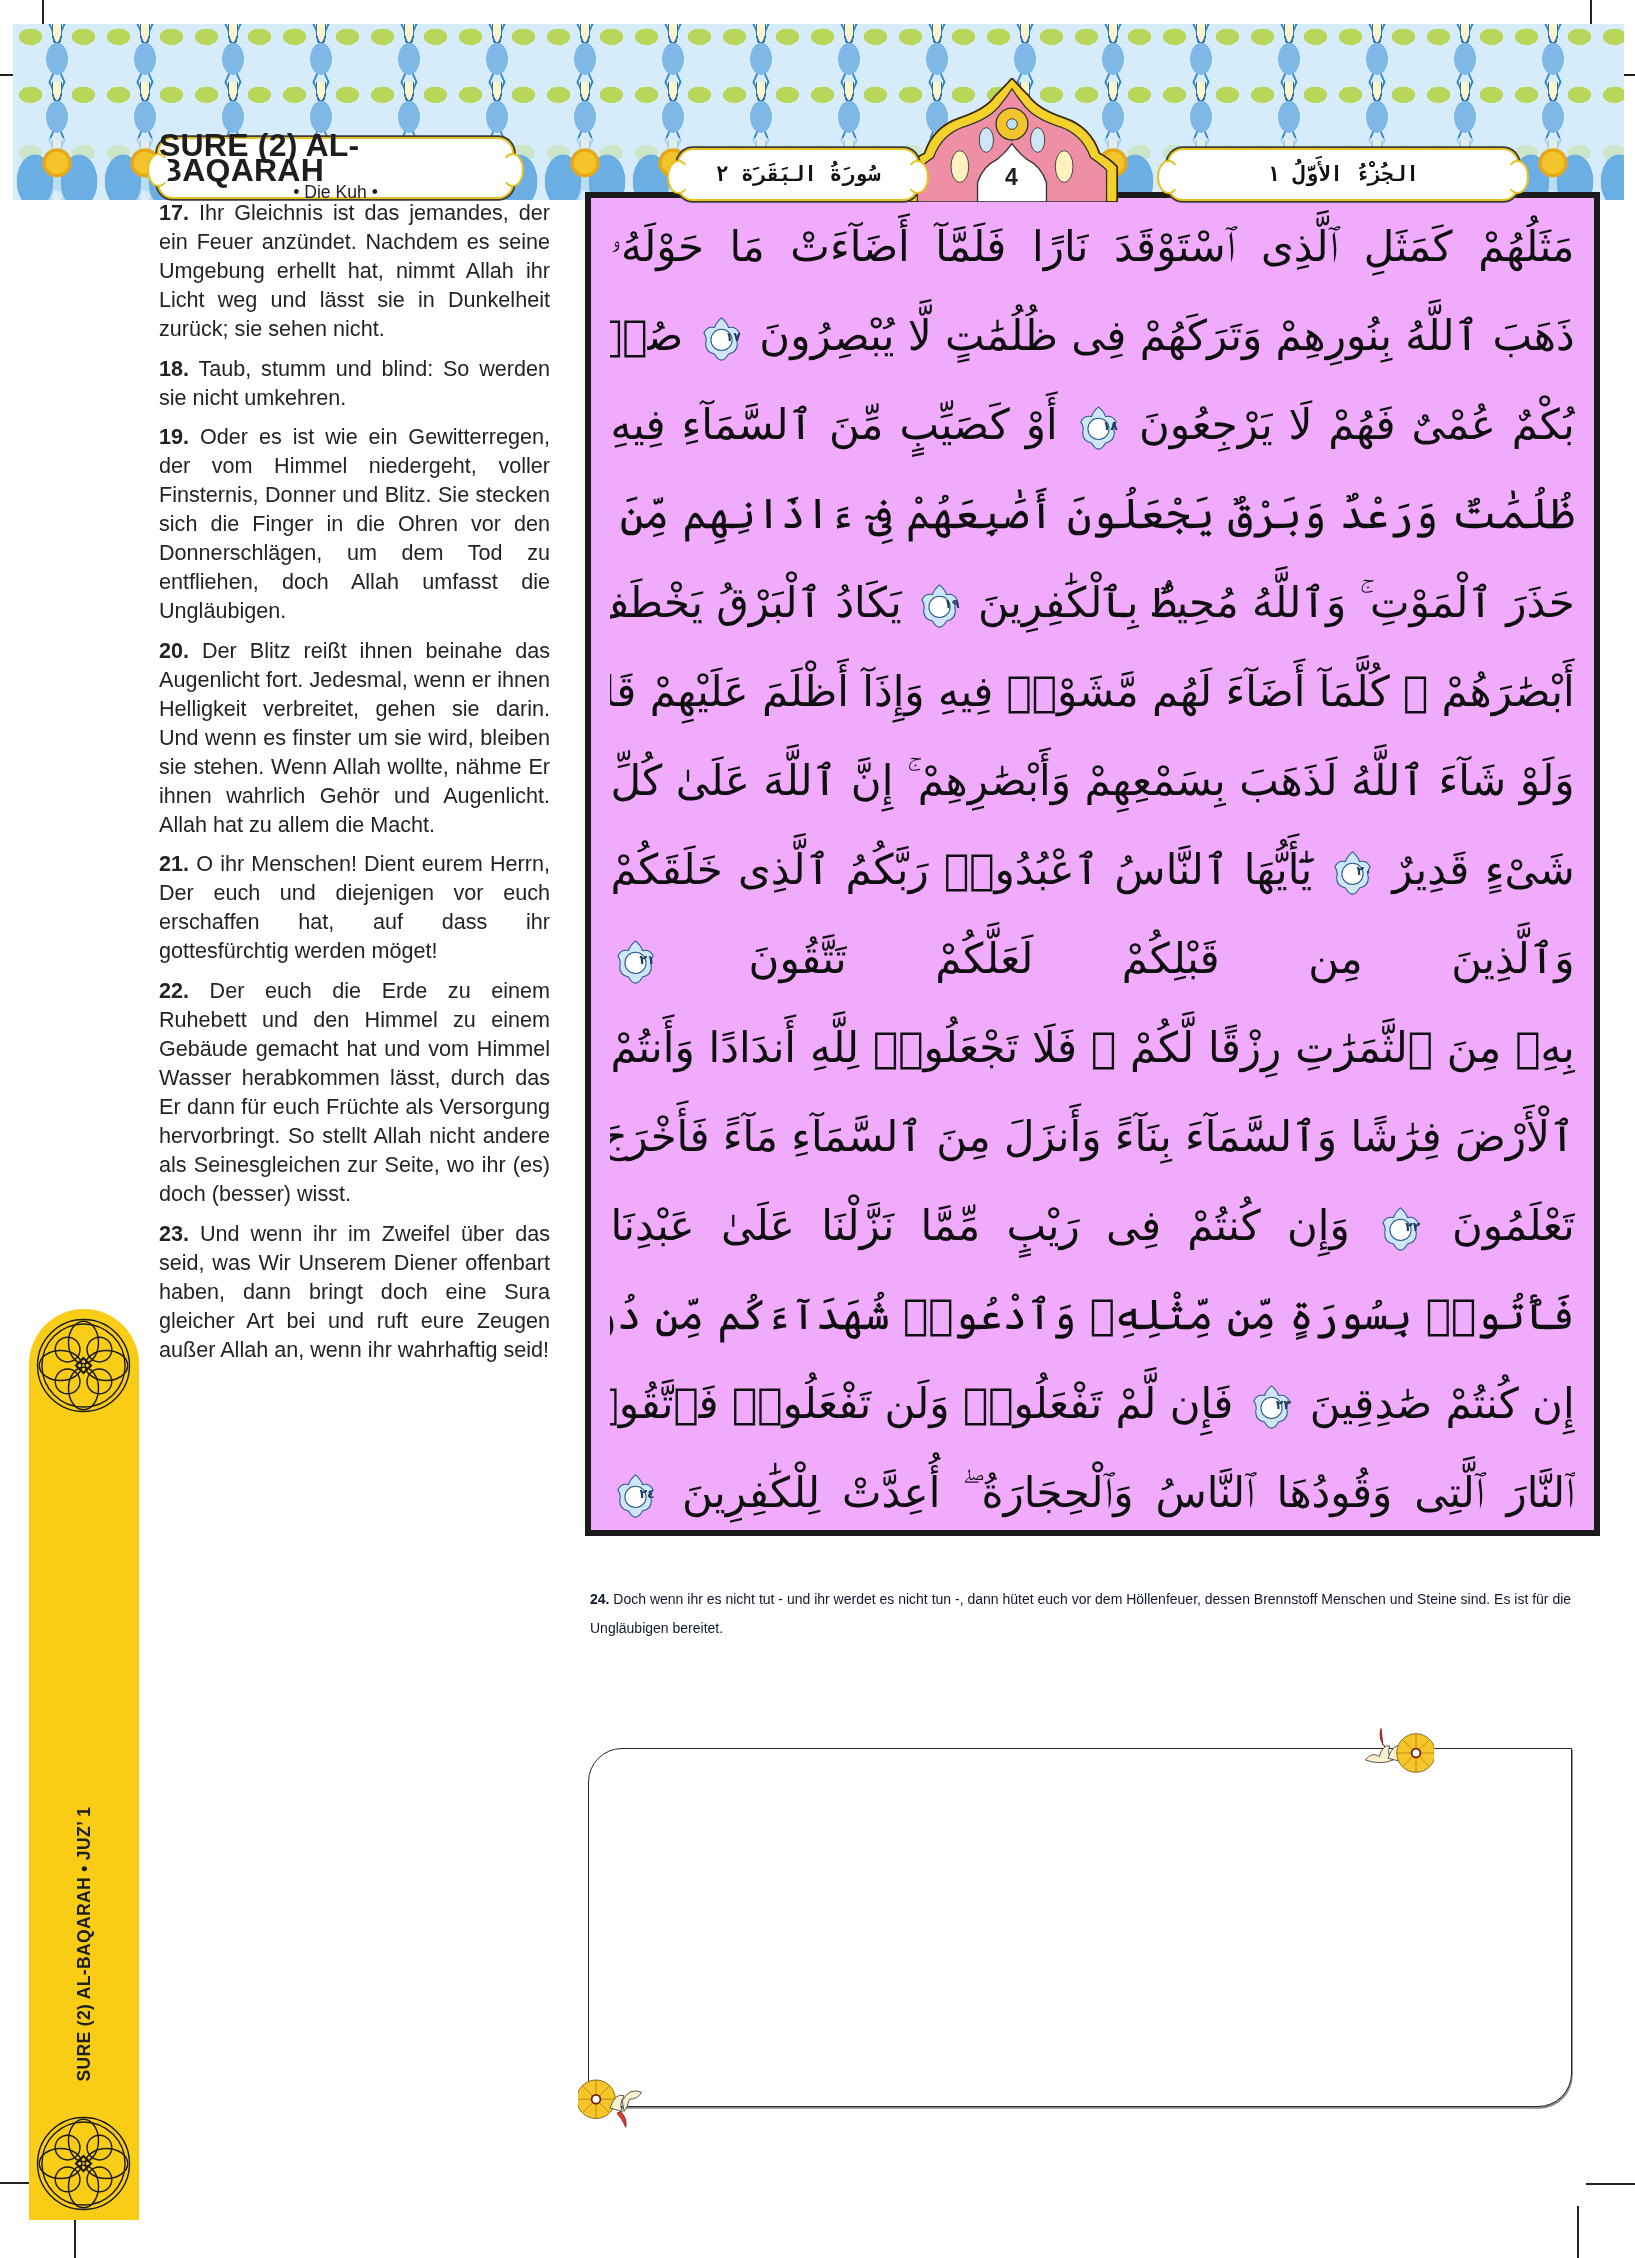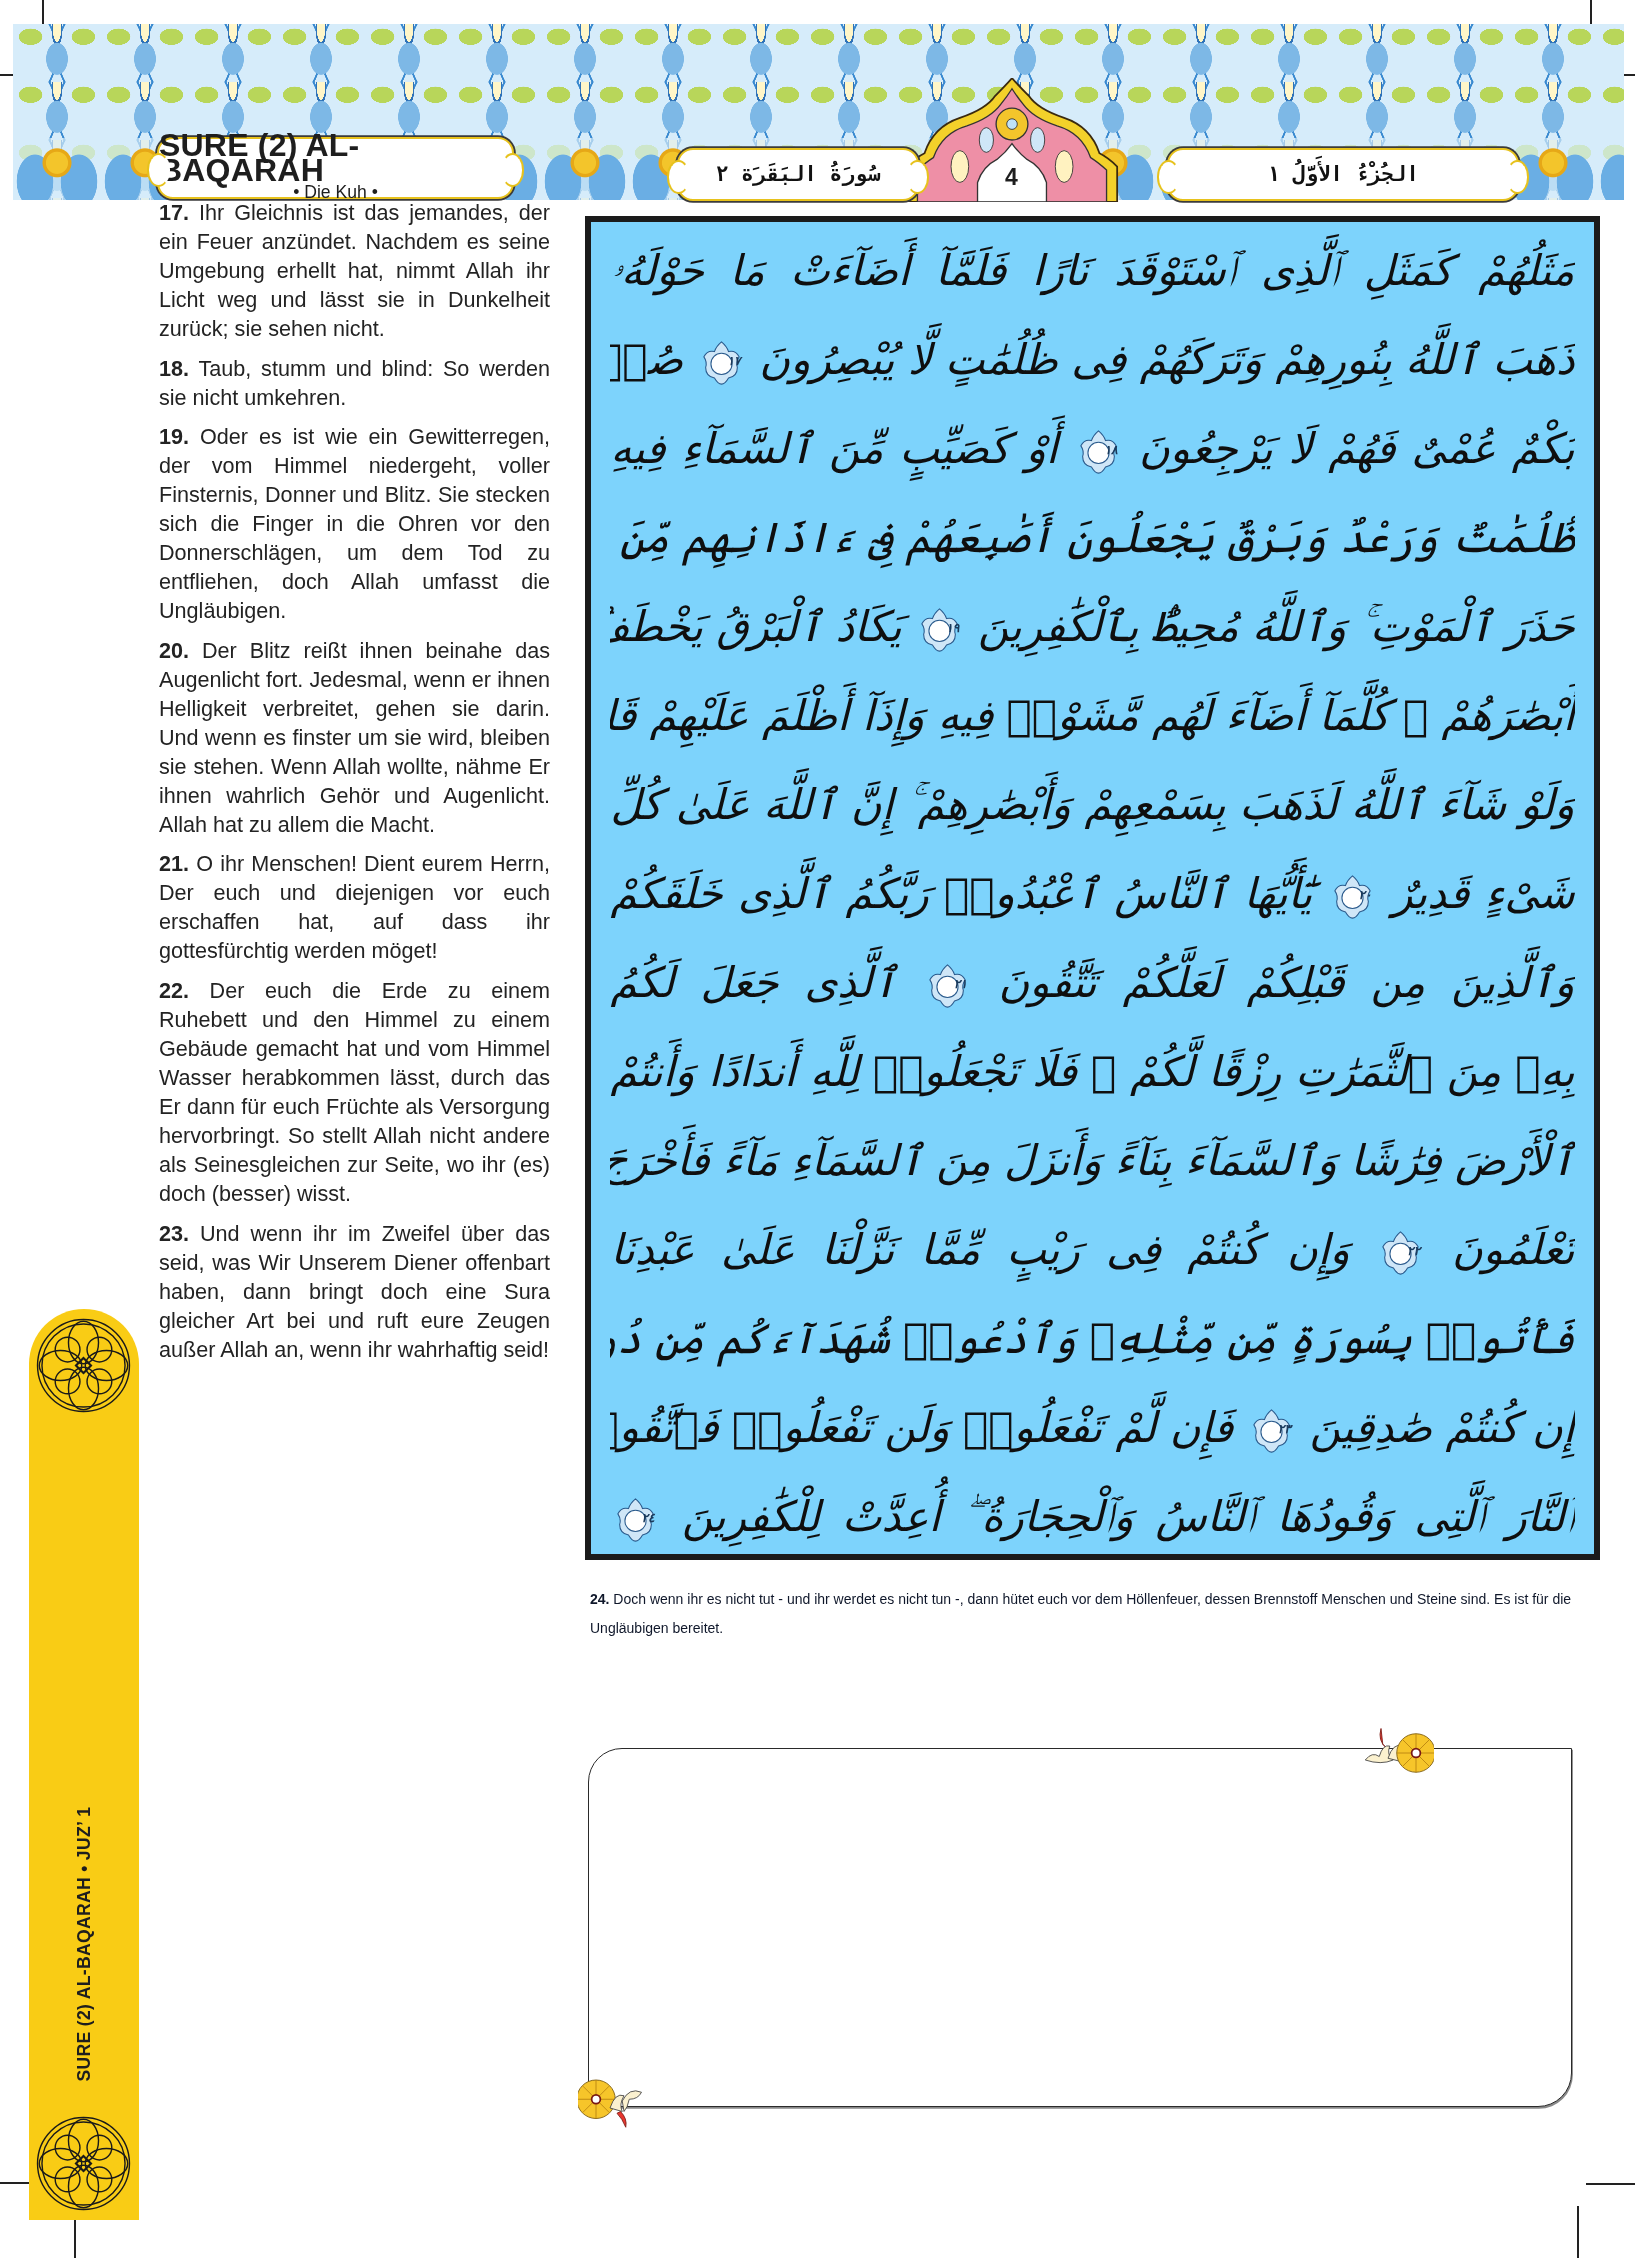--- a/index.html
+++ b/index.html
@@ -51,21 +51,21 @@
 
   
   .side-bar{position:absolute;left:29px;top:1309px;width:110px;height:911px;background:#f9cc15;border-radius:55px 55px 0 0;}
   .rosette{position:absolute;left:5.3px;width:99px;height:99px;}
   .rosette.top{top:7px;}
   .rosette.bottom{bottom:7px;}
   .side-label{position:absolute;left:55px;top:635px;transform:translate(-50%,-50%) rotate(-90deg);white-space:nowrap;
     font-weight:bold;font-size:17.6px;color:#1e1e1e;letter-spacing:0.3px;}
 
   
-  .arabic-frame{position:absolute;left:585px;top:216px;width:1015px;height:1344px;border:6.2px solid #1b1b1b;box-sizing:border-box;background:#7dd3fc;font-style:italic;}
+  .arabic-frame{position:absolute;left:585px;top:192px;width:1015px;height:1344px;border:6.2px solid #1b1b1b;box-sizing:border-box;background:#f0abfc;}
   .arabic-text{position:absolute;left:19.4px;right:19.4px;top:3.5px;direction:rtl;font-family:"DejaVu Serif",serif;font-size:42px;line-height:89px;color:#0f0f0f;}
   .ar-line{display:block;text-align:justify;text-align-last:justify;white-space:nowrap;overflow:hidden;height:89px;}
   .ayah{display:inline-block;width:39px;height:44px;vertical-align:middle;margin:0 5.3px;position:relative;}
   .ayah svg{position:absolute;left:0;top:0;}
   .ayah span{position:absolute;left:0;right:0;top:13.2px;text-align:left;font-size:12.4px;font-weight:bold;color:#1a3a5c;font-family:"DejaVu Sans",sans-serif;direction:rtl;line-height:14px;}
 
   
   .bottom-translation{position:absolute;left:590px;top:1585px;width:997px;font-size:14px;line-height:29px;color:#0f172a;}
 
   
@@ -185,21 +185,21 @@
             <g stroke="#2a5a8c" stroke-width="1.2" fill="#cfe6f7">
               <path d="M22 1 Q28 6 30 12 Q38 10 42 18 Q38 24 40 30 Q40 40 30 42 Q26 49 22 49 Q18 49 14 42 Q4 40 4 30 Q6 24 2 18 Q6 10 14 12 Q16 6 22 1 Z"></path>
               <circle cx="22" cy="26" r="12" fill="#ffffff"></circle>
             </g>
           </svg><span>٢٠</span></span><span> يَٰٓأَيُّهَا ٱلنَّاسُ ٱعْبُدُوا۟ رَبَّكُمُ ٱلَّذِى خَلَقَكُمْ</span></span>
       <span class="ar-line"><span>وَٱلَّذِينَ مِن قَبْلِكُمْ لَعَلَّكُمْ تَتَّقُونَ</span> <span class="ayah"><svg width="39" height="44" viewBox="0 0 44 50">
             <g stroke="#2a5a8c" stroke-width="1.2" fill="#cfe6f7">
               <path d="M22 1 Q28 6 30 12 Q38 10 42 18 Q38 24 40 30 Q40 40 30 42 Q26 49 22 49 Q18 49 14 42 Q4 40 4 30 Q6 24 2 18 Q6 10 14 12 Q16 6 22 1 Z"></path>
               <circle cx="22" cy="26" r="12" fill="#ffffff"></circle>
             </g>
-          </svg><span>٢١</span></span><span> ٱلَّذِى جَعَلَ لَكُمُ</span></span>
+          </svg><span>٢١</span></span></span>
       <span class="ar-line"><span>بِهِۦ مِنَ ٱلثَّمَرَٰتِ رِزْقًا لَّكُمْ ۖ فَلَا تَجْعَلُوا۟ لِلَّهِ أَندَادًا وَأَنتُمْ</span></span>
       <span class="ar-line"><span>ٱلْأَرْضَ فِرَٰشًا وَٱلسَّمَآءَ بِنَآءً وَأَنزَلَ مِنَ ٱلسَّمَآءِ مَآءً فَأَخْرَجَ</span></span>
       <span class="ar-line"><span>تَعْلَمُونَ</span> <span class="ayah"><svg width="39" height="44" viewBox="0 0 44 50">
             <g stroke="#2a5a8c" stroke-width="1.2" fill="#cfe6f7">
               <path d="M22 1 Q28 6 30 12 Q38 10 42 18 Q38 24 40 30 Q40 40 30 42 Q26 49 22 49 Q18 49 14 42 Q4 40 4 30 Q6 24 2 18 Q6 10 14 12 Q16 6 22 1 Z"></path>
               <circle cx="22" cy="26" r="12" fill="#ffffff"></circle>
             </g>
           </svg><span>٢٢</span></span><span> وَإِن كُنتُمْ فِى رَيْبٍ مِّمَّا نَزَّلْنَا عَلَىٰ عَبْدِنَا</span></span>
       <span class="ar-line"><span>فَأْتُوا۟ بِسُورَةٍ مِّن مِّثْلِهِۦ وَٱدْعُوا۟ شُهَدَآءَكُم مِّن دُونِ ٱللَّهِ</span></span>
       <span class="ar-line"><span>إِن كُنتُمْ صَٰدِقِينَ</span> <span class="ayah"><svg width="39" height="44" viewBox="0 0 44 50">

